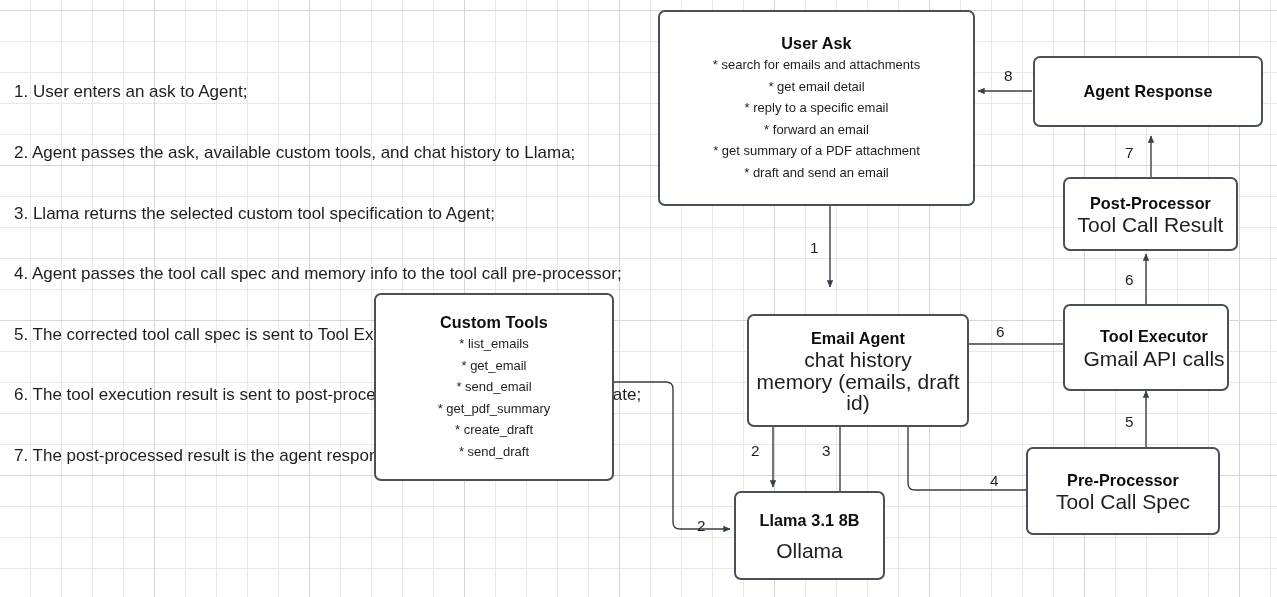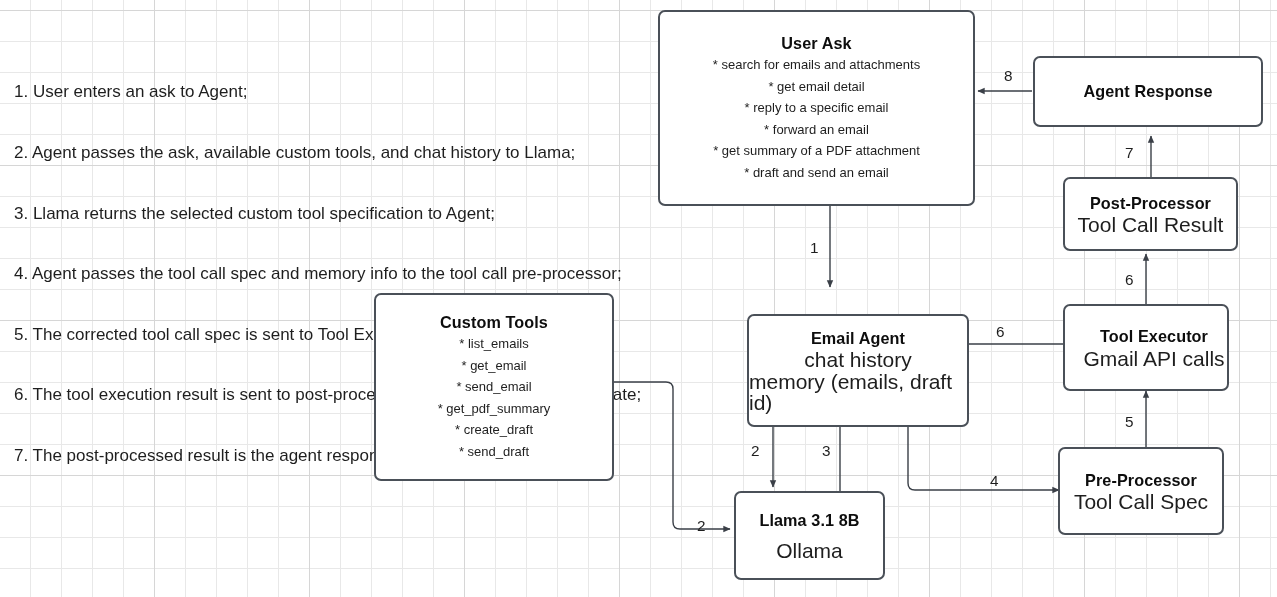--- a/index.html
+++ b/index.html
@@ -54,20 +54,21 @@
   .node {
     position: absolute;
     box-sizing: border-box;
     border: 2px solid #4a5058;
     border-radius: 7px;
     background: #ffffff;
     display: flex;
     flex-direction: column;
     align-items: center;
     justify-content: center;
+    text-align: center;
     line-height: 21.4px;
   }
   .node .title {
     font-weight: bold;
     font-size: 16.2px;
     color: #0d0d0d;
     letter-spacing: 0.1px;
   }
   .node .sub {
     font-size: 21px;
@@ -145,21 +146,21 @@
   <div class="node" style="left:1063px; top:177px; width:175px; height:74px;">
     <div class="title">Post-Processor</div>
     <div class="sub">Tool Call Result</div>
   </div>
 
   <div class="node" style="left:1063px; top:304px; width:166px; height:87px;padding-left:16px;">
     <div class="title">Tool Executor</div>
     <div class="sub">Gmail API calls</div>
   </div>
 
-  <div class="node" style="left:1058px; top:447px; width:166px; height:88px;">
+  <div class="node" style="left:1026px; top:447px; width:194px; height:88px;">
     <div class="title">Pre-Processor</div>
     <div class="sub">Tool Call Spec</div>
   </div>
 
   <div class="node" style="left:747px; top:291px; width:222px; height:113px;margin-top:23px;">
     <div class="title">Email Agent</div>
     <div class="sub">chat history</div>
     <div class="sub">memory (emails, draft id)</div>
   </div>
 

